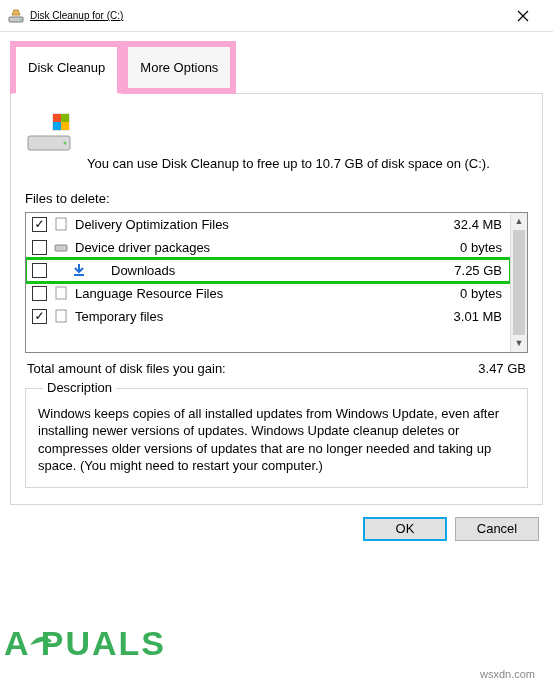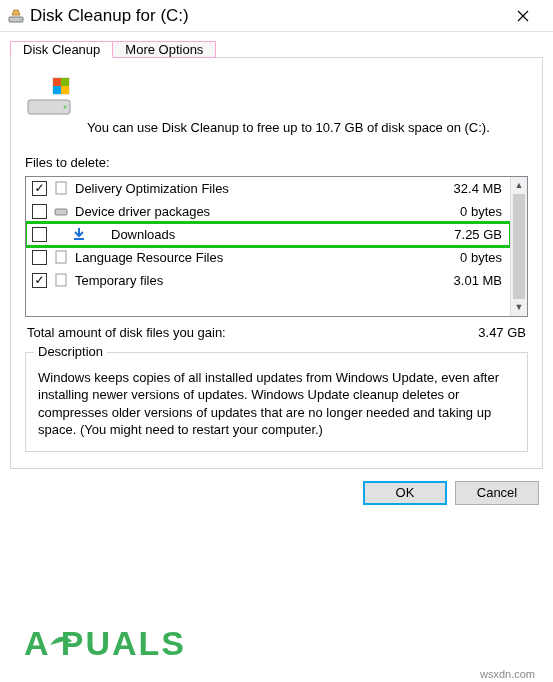--- a/index.html
+++ b/index.html
@@ -1,29 +1,29 @@
 <!DOCTYPE html>
 <html><head>
 <meta charset="utf-8">
 <style>
 * { box-sizing: border-box; margin: 0; padding: 0; }
 body { font-family: "Segoe UI", Tahoma, sans-serif; font-size: 13px; color: #000; background: #fff; width: 553px; height: 682px; overflow: hidden; position: relative; }
 
 
 .titlebar { display: flex; align-items: center; height: 32px; padding: 0 8px; border-bottom: 1px solid #e0e0e0; }
 .titlebar .ticon { width: 16px; height: 16px; margin-right: 6px; display: inline-flex; align-items: center; justify-content: center; }
-.titlebar .title { flex: 1; font-size: 17px; }
+.titlebar .title { flex: 1; font-size: 10px; text-decoration: underline; }
 .titlebar .close { width: 44px; height: 30px; display: inline-flex; align-items: center; justify-content: center; font-size: 15px; color: #000; }
 
 .content { padding: 8px 10px 0 10px; }
 
 
 .tabs { position: relative; }
 .tabrow { display: flex; }
-.tab { padding: 0 12px; border: 1px solid #f9a8d4; background: #f6f6f6; position: relative; bottom: -1px; margin-right: -1px; font-size: 13px; }
+.tab { padding: 13px 12px; border: 6px solid #f9a8d4; background: #f6f6f6; position: relative; bottom: -1px; margin-right: -1px; font-size: 13px; }
 .tab.active { background: #fff; border-bottom: 1px solid #fff; z-index: 2; }
 .tabpanel { border: 1px solid #d6d6d6; padding: 14px 14px 16px 14px; }
 
 
 .intro { display: flex; align-items: flex-start; gap: 14px; margin-bottom: 18px; }
 .intro .bigicon { width: 48px; height: 48px; flex: none; }
 .intro p { font-size: 13px; line-height: 1.35; margin-top: 47px; }
 
 .section-label { font-size: 13px; margin-bottom: 6px; }
 
@@ -38,30 +38,30 @@
 .row.hl { outline: 3px solid #13c213; outline-offset: -1px; gap: 24px; }
 
 .scrollbar { width: 17px; background: #f0f0f0; display: flex; flex-direction: column; justify-content: space-between; border-left: 1px solid #ddd; }
 .scrollbar .arr { height: 17px; display:flex; justify-content:center; align-items:center; font-size:9px; color:#555; }
 .scrollbar .thumb { flex:1; margin:0 2px; background:#cdcdcd; }
 
 .totalrow { display: flex; justify-content: space-between; margin-top: 8px; font-size: 13px; padding: 0 2px; }
 
 
 .groupbox { border: 1px solid #d6d6d6; margin-top: 12px; padding: 16px 12px 12px 12px; position: relative; }
-.groupbox .legend { position: absolute; top: -9px; left: 8px; background: #fff; padding: 0 4px; font-size: 13px; }
+.groupbox .legend { position: absolute; top: -9px; left: 17px; background: #fff; padding: 0 4px; font-size: 13px; }
 .groupbox p { font-size: 13px; line-height: 1.35; }
 
 
 .buttons { display: flex; justify-content: flex-end; gap: 8px; padding: 12px 14px 14px 0; }
 .btn { min-width: 84px; height: 24px; border: 1px solid #adadad; background: #e1e1e1; font-size: 13px; font-family: inherit; display:inline-flex; align-items:center; justify-content:center; }
 .btn.primary { border: 2px solid #0ea5e9; background: #e1e1e1; }
 
 .watermark { position: absolute; right: 18px; bottom: 2px; font-size: 11px; color: #888; }
-.brand { position: absolute; left: 0; bottom: 8px; pointer-events: none; margin-left: 20px; }
+.brand { position: absolute; left: 0; bottom: 8px; pointer-events: none; }
 .brand svg { opacity: 0.92; }
 </style>
 </head>
 <body>
 
 <div class="titlebar">
   <span class="ticon">
     <svg width="16" height="16" viewBox="0 0 16 16">
       <rect x="1" y="9" width="14" height="5" rx="1" fill="#c9c9c9" stroke="#7a7a7a"></rect>
       <circle cx="12.5" cy="11.5" r="0.8" fill="#66cc66"></circle>

